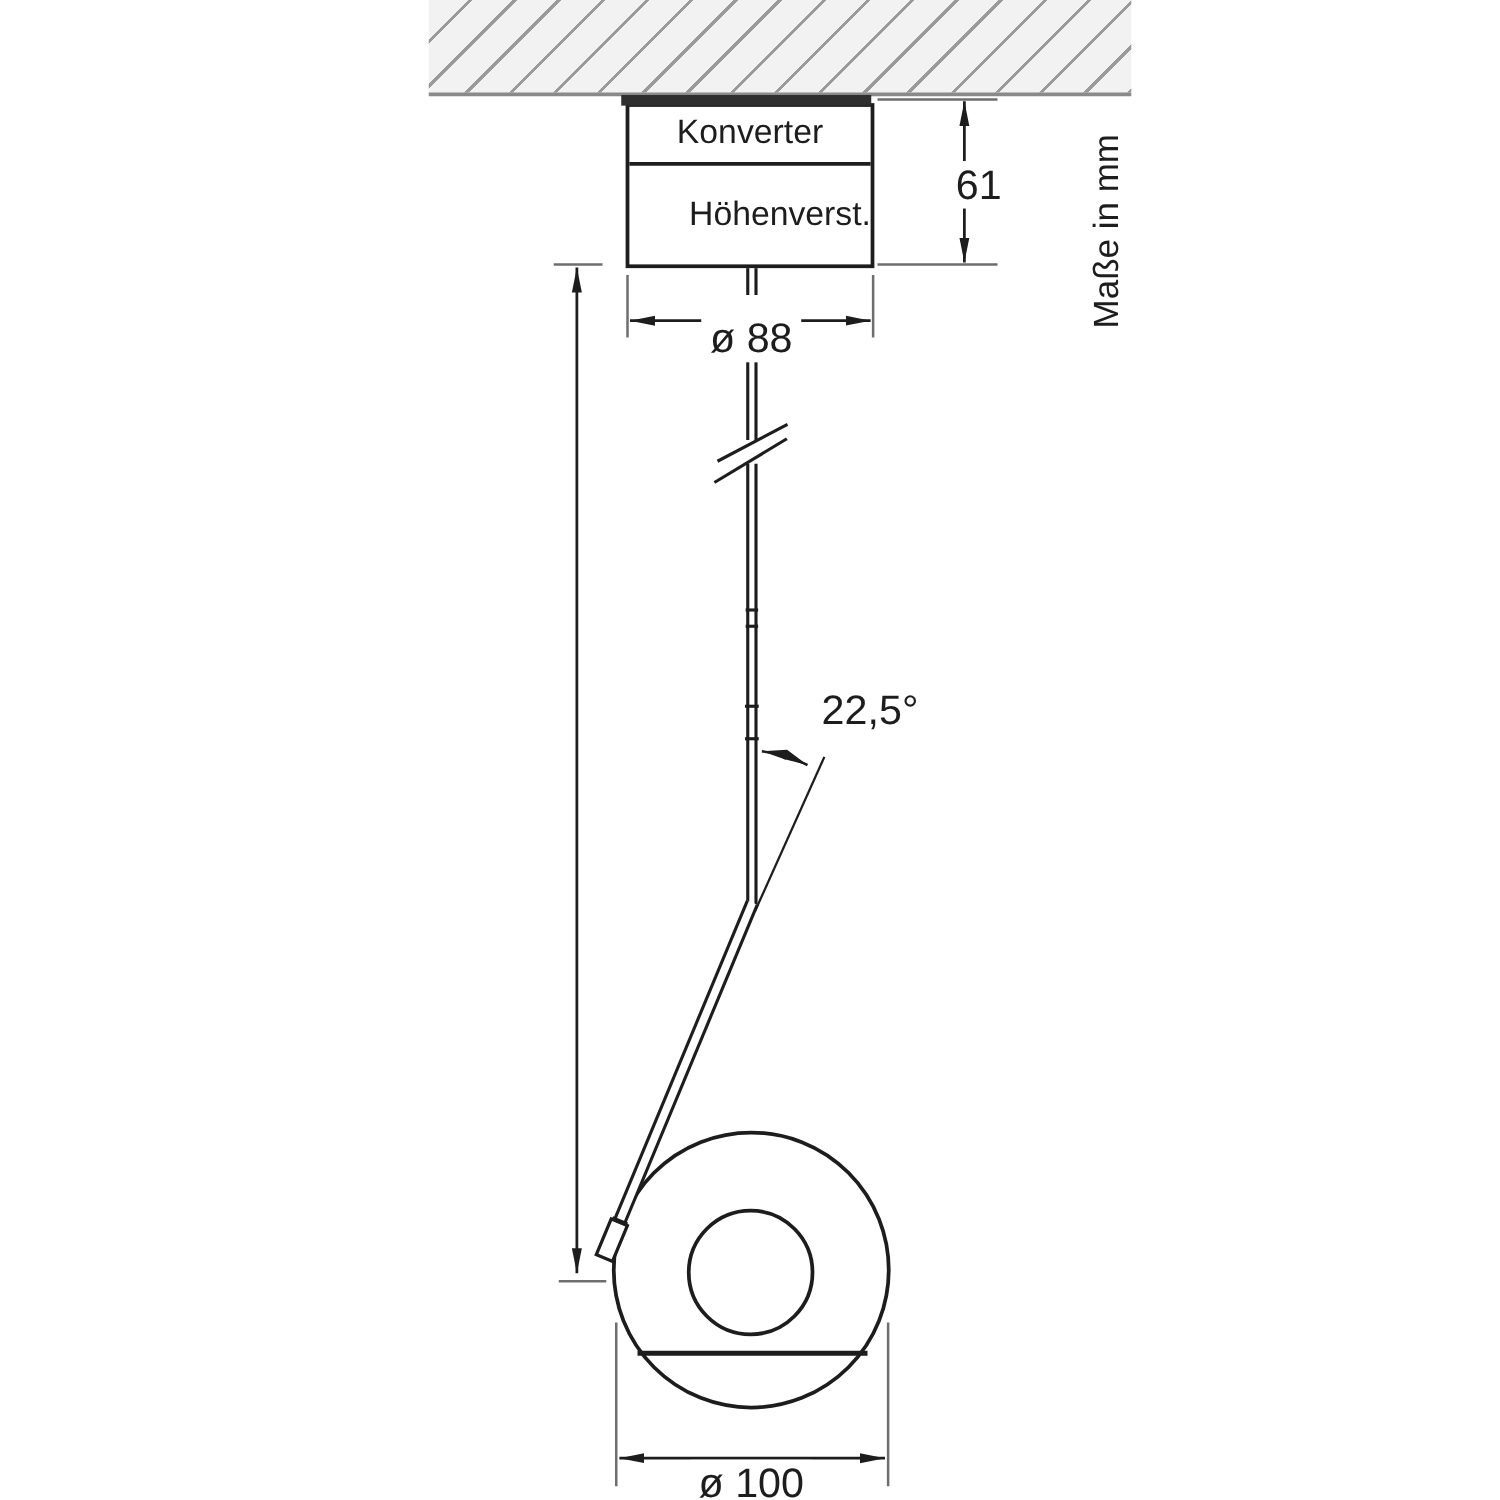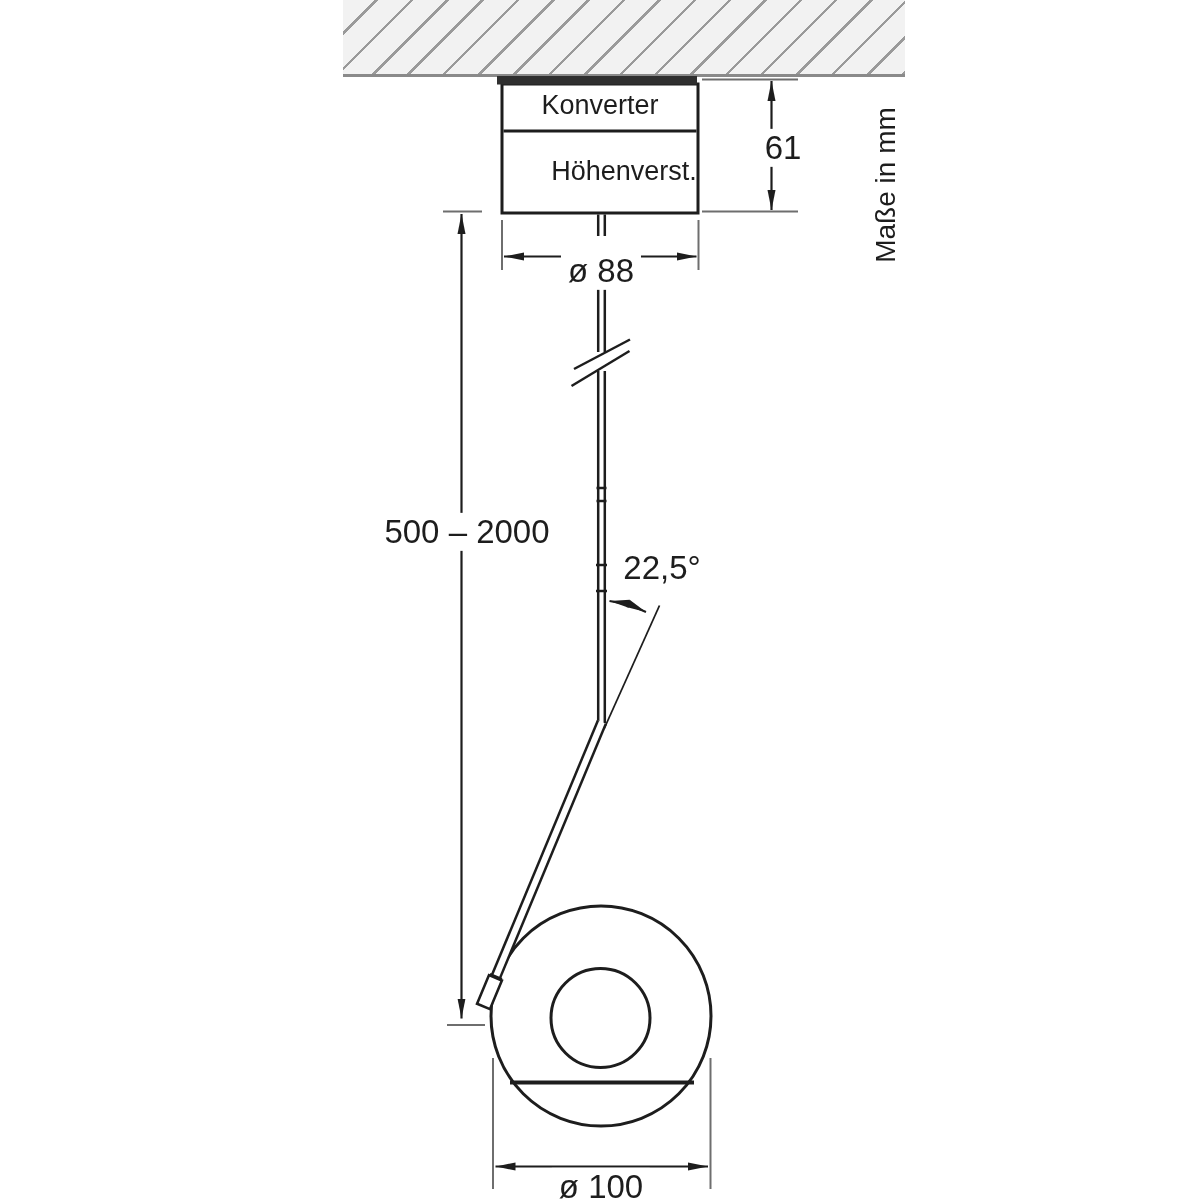--- a/index.html
+++ b/index.html
@@ -115,19 +115,18 @@
   <div class="lbl box-label" style="left:600px;top:106px;">Konverter</div>
 
   <div class="lbl box-label" style="left:624px;top:172px;">Höhenverst.</div>
 
   <div class="lbl dim dim-bg" style="left:771px;top:148px;margin-left:12px;">61</div>
 
   <div class="lbl units-note" style="left:886px;top:185px;">Maße in mm</div>
 
   <div class="lbl dim dim-bg" style="left:601px;top:271px;">ø 88</div>
 
-  <div class="lbl dim dim-bg" style="left:467px;top:532px;">500 – 2000</div>
 
-  <div class="lbl dim" style="left:662px;top:568px;">22,5°</div>
+  <div class="lbl dim" style="left:696px;top:568px;">22,5°</div>
 
   <div class="lbl dim dim-bg" style="left:601px;top:1187px;">ø 100</div>
 
 </div>
 
 </body></html>

